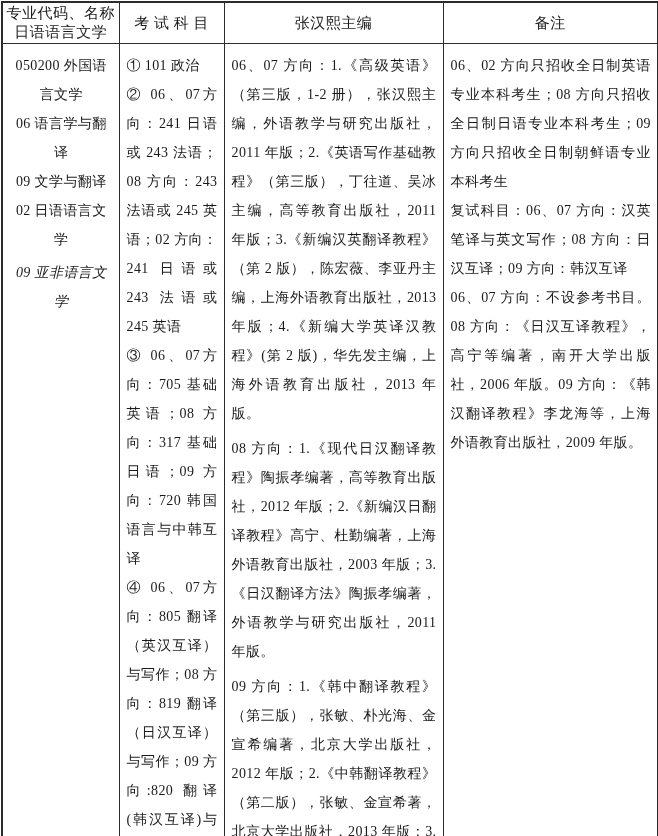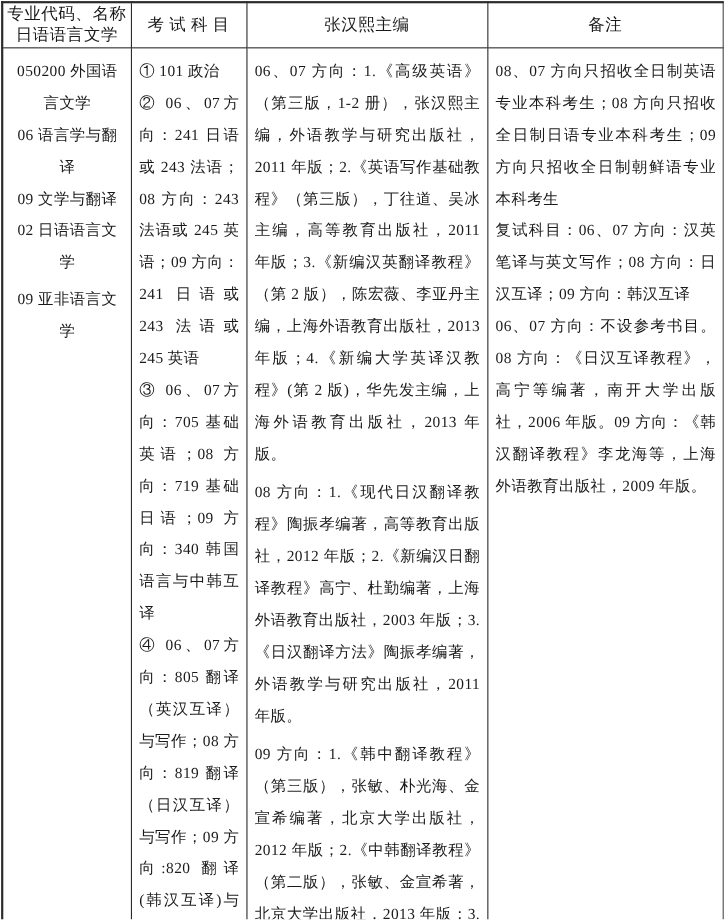--- a/index.html
+++ b/index.html
@@ -51,21 +51,21 @@
     line-height: 29px;
     padding: 7px 6px 6px 7px;
     letter-spacing: 0.4px;
   }
   td.cell p {
     margin: 0;
     text-align: justify;
   }
   td.major-cell p { text-align: center; }
   td.refs-cell p + p { margin-top: 6px; }
-  td.major-cell p.gap-before { margin-top: 4px; }
+  td.major-cell p.gap-before { margin-top: 4px; font-style: italic; }
 </style>
 </head>
 <body>
 
 <div class="page">
   <table class="grid">
     <colgroup>
       <col class="c1">
       <col class="c2">
       <col class="c3">
@@ -86,30 +86,30 @@
       <tr>
         <td class="cell major-cell">
             <p>050200 外国语言文学</p>
             <p>06 语言学与翻译</p>
             <p>09 文学与翻译</p>
             <p>02 日语语言文学</p>
             <p class="gap-before">09 亚非语言文学</p>
           </td>
         <td class="cell subjects-cell">
             <p>① 101 政治</p>
-            <p>② 06、07方向：241 日语或 243 法语；08 方向：243 法语或 245 英语；09 方向：241 日语或 243 法语或 245 英语</p>
-            <p>③ 06、07方向：705 基础英语；08 方向：719 基础日语；09 方向：340 韩国语言与中韩互译</p>
+            <p>② 06、07方向：241 日语或 243 法语；08 方向：243 法语或 245 英语；02 方向：241 日语或 243 法语或 245 英语</p>
+            <p>③ 06、07方向：705 基础英语；08 方向：317 基础日语；09 方向：720 韩国语言与中韩互译</p>
             <p>④ 06、07方向：805 翻译（英汉互译）与写作；08 方向：819 翻译（日汉互译）与写作；09 方向:820 翻译(韩汉互译)与写作</p>
           </td>
         <td class="cell refs-cell">
             <p>06、07 方向：1.《高级英语》（第三版，1-2 册），张汉熙主编，外语教学与研究出版社，2011 年版；2.《英语写作基础教程》（第三版），丁往道、吴冰主编，高等教育出版社，2011 年版；3.《新编汉英翻译教程》（第 2 版），陈宏薇、李亚丹主编，上海外语教育出版社，2013 年版；4.《新编大学英译汉教程》(第 2 版)，华先发主编，上海外语教育出版社，2013 年版。</p>
             <p>08 方向：1.《现代日汉翻译教程》陶振孝编著，高等教育出版社，2012 年版；2.《新编汉日翻译教程》高宁、杜勤编著，上海外语教育出版社，2003 年版；3.《日汉翻译方法》陶振孝编著，外语教学与研究出版社，2011 年版。</p>
             <p>09 方向：1.《韩中翻译教程》（第三版），张敏、朴光海、金宣希编著，北京大学出版社，2012 年版；2.《中韩翻译教程》（第二版），张敏、金宣希著，北京大学出版社，2013 年版；3.《中韩韩中翻译》，蔡铁军等著，黑龙江朝鲜民族出版社，2010 年版。</p>
           </td>
         <td class="cell remarks-cell">
-            <p>08、07 方向只招收全日制英语专业本科考生；08 方向只招收全日制日语专业本科考生；09 方向只招收全日制朝鲜语专业本科考生</p>
+            <p>06、02 方向只招收全日制英语专业本科考生；08 方向只招收全日制日语专业本科考生；09 方向只招收全日制朝鲜语专业本科考生</p>
             <p>复试科目：06、07 方向：汉英笔译与英文写作；08 方向：日汉互译；09 方向：韩汉互译</p>
             <p>06、07 方向：不设参考书目。08 方向：《日汉互译教程》，高宁等编著，南开大学出版社，2006 年版。09 方向：《韩汉翻译教程》李龙海等，上海外语教育出版社，2009 年版。</p>
           </td>
       </tr>
     </tbody>
   </table>
 </div>
 
 </body></html>

